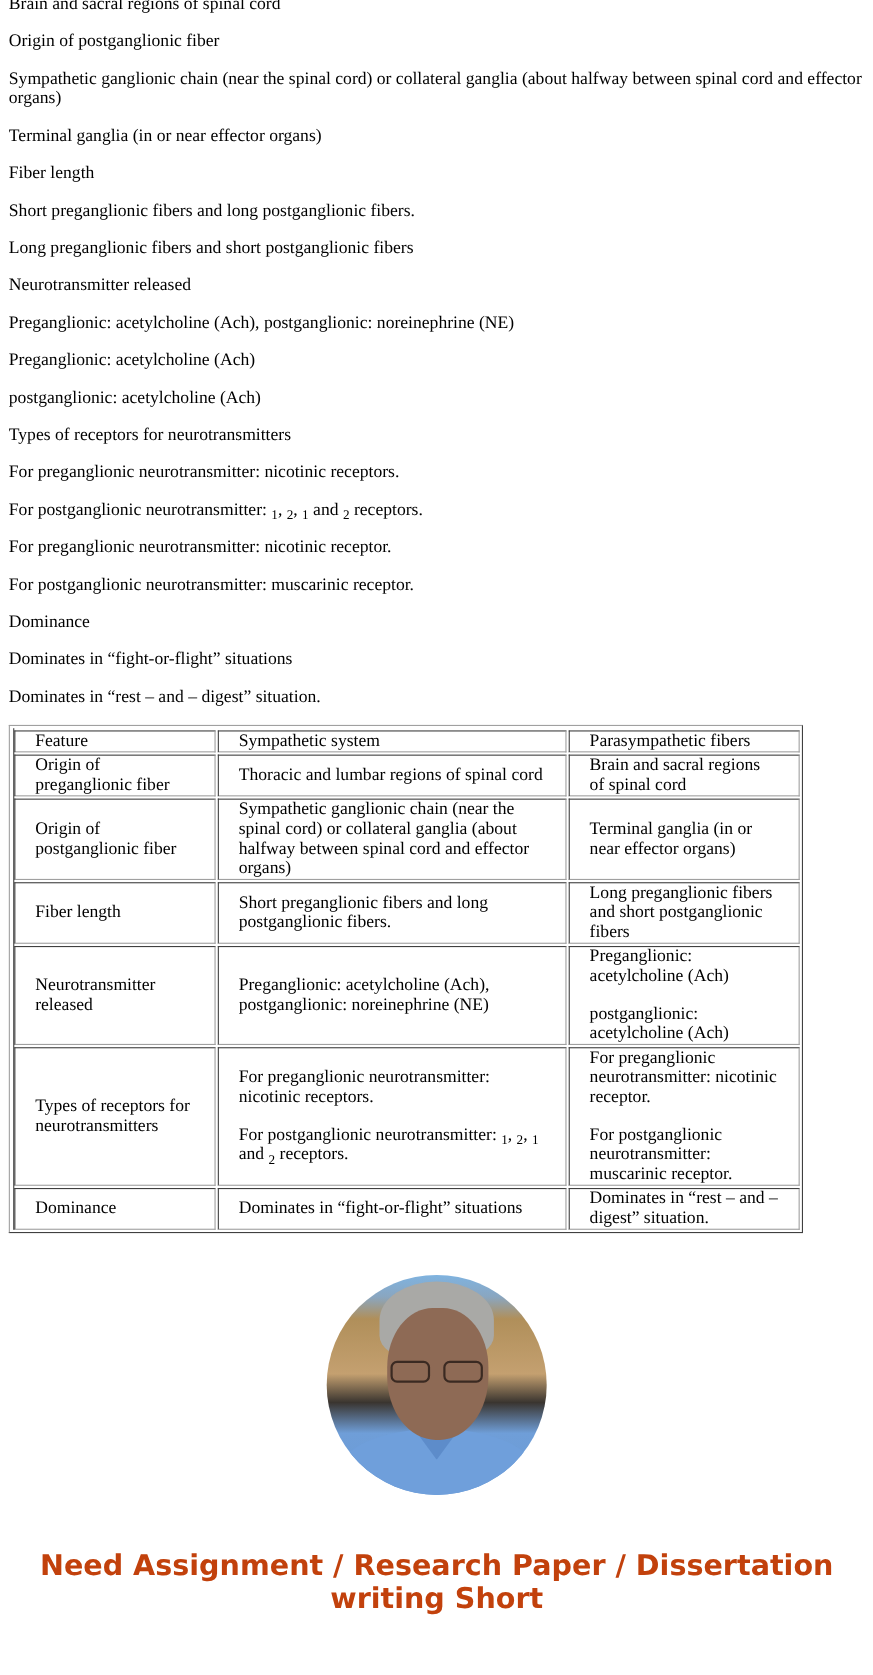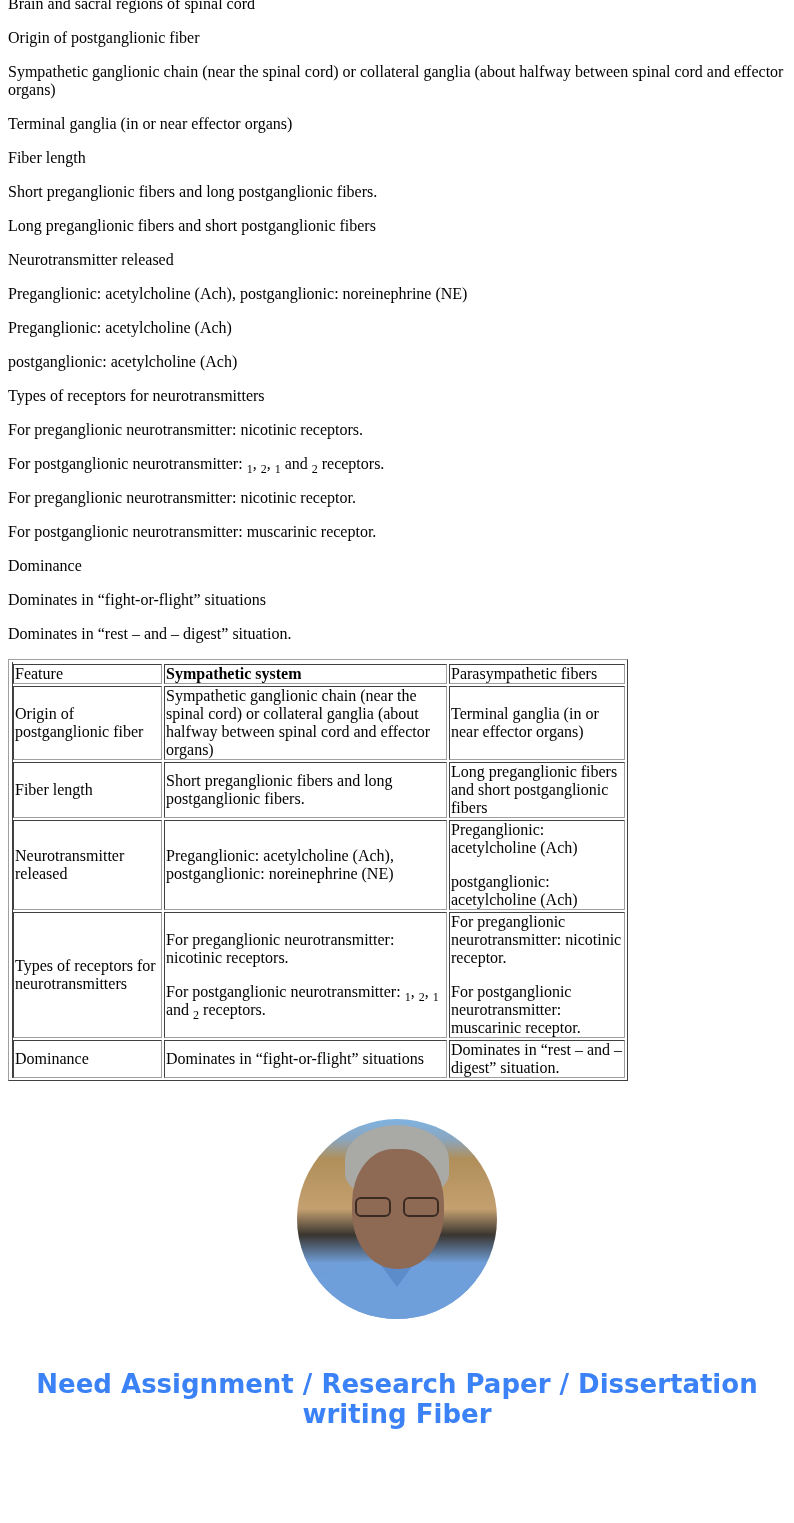--- a/index.html
+++ b/index.html
@@ -44,33 +44,33 @@
       position: absolute;
       left: 3px;
       top: 2px;
       bottom: 2px;
       width: 1px;
       background: #404040;
     }
     table.compare td {
       border: 1px solid;
       border-color: #404040 #a0a0a0 #a0a0a0 #404040;
-      padding: 0 1px;
+      padding: 0 18px;
       vertical-align: middle;
       line-height: 18px;
       font-size: 16px;
     }
     table.compare td p {
       margin: 0;
     }
     table.compare td p + p {
       margin-top: 16px;
     }
     td.c1 { width: 145px; }
-    td.c2 { width: 279px; font-weight: bold; }
+    td.c2 { width: 279px; }
     td.c3 { width: 172px; }
 
     .avatar-wrap {
       display: flex;
       justify-content: center;
       margin-top: 38px;
     }
     .avatar {
       width: 200px;
       height: 200px;
@@ -123,21 +123,21 @@
       clip-path: polygon(0 0, 100% 0, 50% 100%);
     }
 
     .promo {
       margin-top: 50px;
       text-align: center;
       font-family: "DejaVu Sans", sans-serif;
       font-weight: bold;
       font-size: 26px;
       line-height: 30px;
-      color: #3b82f6;
+      color: #c2410c;
     }
     .promo div { margin: 0; }
   </style>
 </head>
 <body>
 
 <div class="content">
   <p>Brain and sacral regions of spinal cord</p>
   <p>Origin of postganglionic fiber</p>
   <p>Sympathetic ganglionic chain (near the spinal cord) or collateral ganglia (about halfway between spinal cord and effector organs)</p>
@@ -158,20 +158,25 @@
   <p>Dominates in “fight-or-flight” situations</p>
   <p>Dominates in “rest – and – digest” situation.</p>
 
   <table class="compare">
     <tbody>
         <tr>
       <td class="c1">Feature</td>
       <td class="c2">Sympathetic system</td>
       <td class="c3">Parasympathetic fibers</td>
     </tr>
+    <tr style="height:38px">
+      <td>Origin of preganglionic fiber</td>
+      <td>Thoracic and lumbar regions of spinal cord</td>
+      <td>Brain and sacral regions of spinal cord</td>
+    </tr>
     <tr style="height:74px">
       <td>Origin of postganglionic fiber</td>
       <td>Sympathetic ganglionic chain (near the spinal cord) or collateral ganglia (about halfway between spinal cord and effector organs)</td>
       <td>Terminal ganglia (in or near effector organs)</td>
     </tr>
     <tr style="height:56px">
       <td>Fiber length</td>
       <td>Short preganglionic fibers and long postganglionic fibers.</td>
       <td>Long preganglionic fibers and short postganglionic fibers</td>
     </tr>
@@ -210,15 +215,15 @@
       <div class="face"></div>
       <div class="glasses">
         <span class="l"></span>
         <span class="r"></span>
       </div>
     </div>
   </div>
 
   <div class="promo">
     <div>Need Assignment / Research Paper / Dissertation</div>
-    <div>writing Fiber</div>
+    <div>writing Short</div>
   </div>
 </div>
 
 </body></html>

